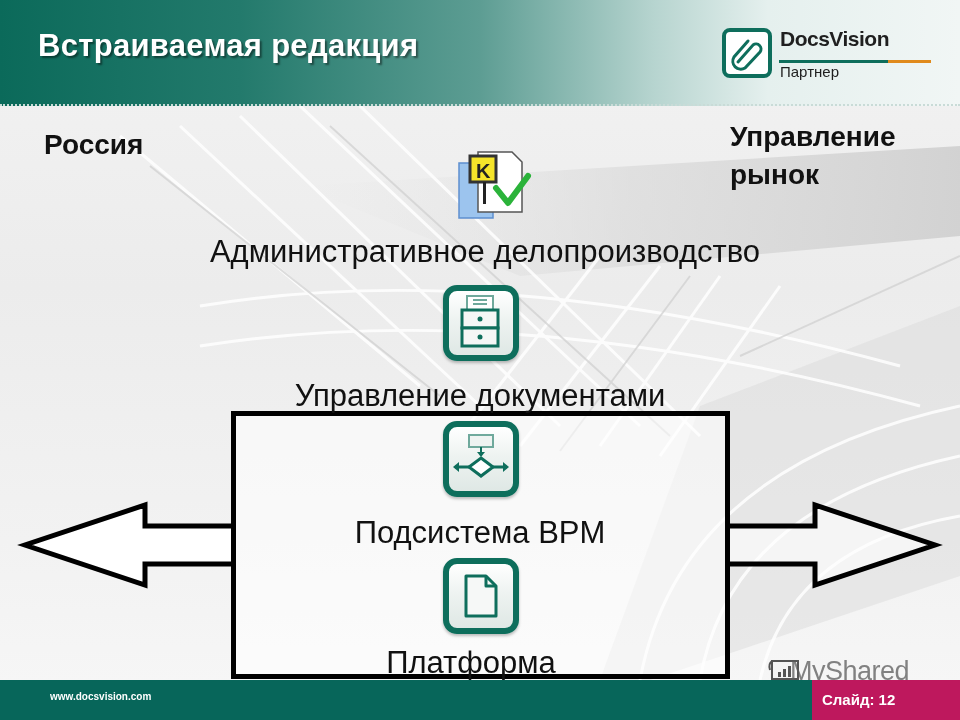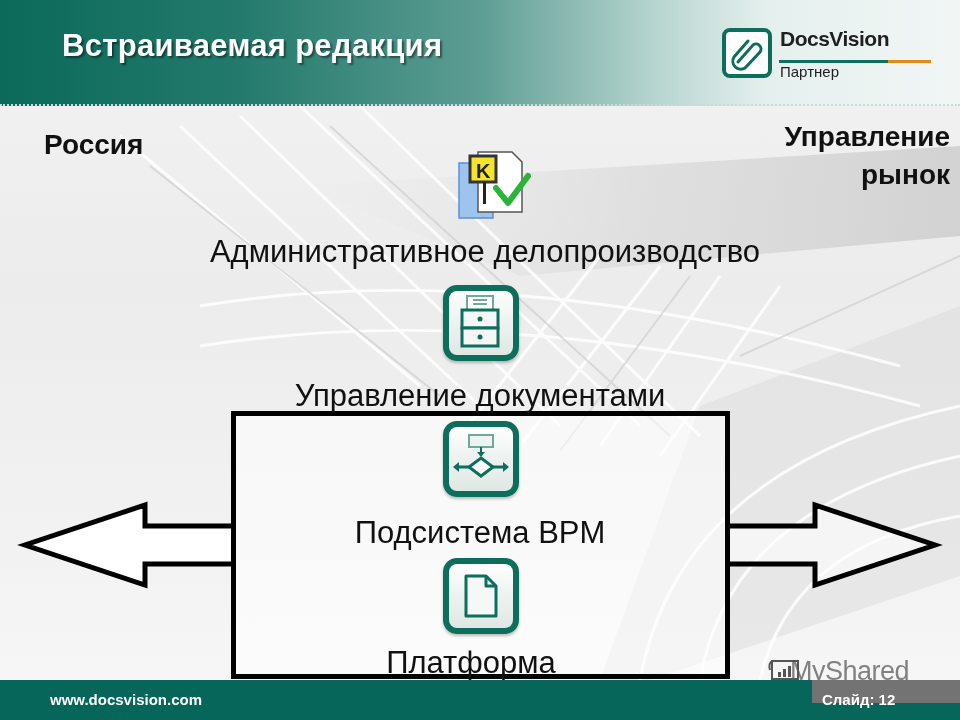--- a/index.html
+++ b/index.html
@@ -22,21 +22,20 @@
     .header {
       position: absolute; left: 0; top: 0; width: 960px; height: 106px;
       background: linear-gradient(90deg, #0b6a5a 0%, #237a6c 25%, #5d9d93 50%, #b6d4cf 68%, #e5f0ee 80%, #f1f6f5 100%);
       border-bottom: 2px dotted #c9dbd7;
     }
     .header-title {
       position: absolute; left: 38px; top: 28px;
       font-size: 31px; font-weight: bold; color: #ffffff;
       text-shadow: 2px 2px 2px rgba(0,0,0,0.45);
       letter-spacing: 0.3px;
-      margin-left: 24px;
     }
     .logo {
       position: absolute; left: 720px; top: 26px; width: 215px; height: 56px;
     }
     .logo-box {
       position: absolute; left: 2px; top: 2px; width: 50px; height: 50px;
       border: 4px solid #0e6e5c; border-radius: 8px; background: #ffffff;
     }
     .logo-name {
       position: absolute; left: 60px; top: 1px;
@@ -44,21 +43,21 @@
     }
     .logo-line {
       position: absolute; left: 59px; top: 34px; width: 152px; height: 3px;
       background: linear-gradient(90deg, #0e6e5c 0%, #0e6e5c 72%, #e08a1c 72%, #e08a1c 100%);
     }
     .logo-sub {
       position: absolute; left: 60px; top: 37px;
       font-size: 15px; font-weight: normal; color: #1f1f1f;
     }
     .side-label {
-      position: absolute; font-size: 28px; font-weight: bold; color: #111111; text-align: right;
+      position: absolute; font-size: 28px; font-weight: bold; color: #111111; text-align: left;
       line-height: 38px;
     }
     .label-russia { left: 44px; top: 126px; }
     .label-global { left: 730px; top: 118px; width: 220px; }
     .item-label {
       position: absolute; font-size: 31px; color: #111111; text-align: center; white-space: nowrap;
     }
     .lbl-admin { left: 200px; width: 570px; top: 234px; }
     .lbl-docs  { left: 280px; width: 400px; top: 378px; }
     .lbl-bpm   { left: 280px; width: 400px; top: 515px; text-align: center; }
@@ -77,25 +76,25 @@
       position: absolute; left: 231px; top: 411px; width: 499px; height: 268px;
       border: 5px solid #000000; background: rgba(255,255,255,0.55);
     }
     .arrows { position: absolute; left: 0; top: 400px; width: 960px; height: 200px; pointer-events: none; }
     .footer {
       position: absolute; left: 0; top: 680px; width: 960px; height: 40px;
       background: #07665a;
     }
     .footer-url {
       position: absolute; left: 50px; top: 11px;
-      font-size: 15px; font-weight: bold; color: #ffffff;
+      font-size: 10px; font-weight: bold; color: #ffffff;
     }
     .footer-slide {
-      position: absolute; left: 812px; top: 0; width: 148px; height: 23px;
-      background: #737373;
+      position: absolute; left: 812px; top: 0; width: 148px; height: 40px;
+      background: #be185d;
     }
     .footer-slide-text {
       position: absolute; left: 10px; top: 11px;
       font-size: 15px; font-weight: bold; color: #ffffff;
     }
     .watermark {
       position: absolute; left: 766px; top: 656px; height: 34px;
     }
     .watermark-text {
       position: absolute; left: 24px; top: 0px;

